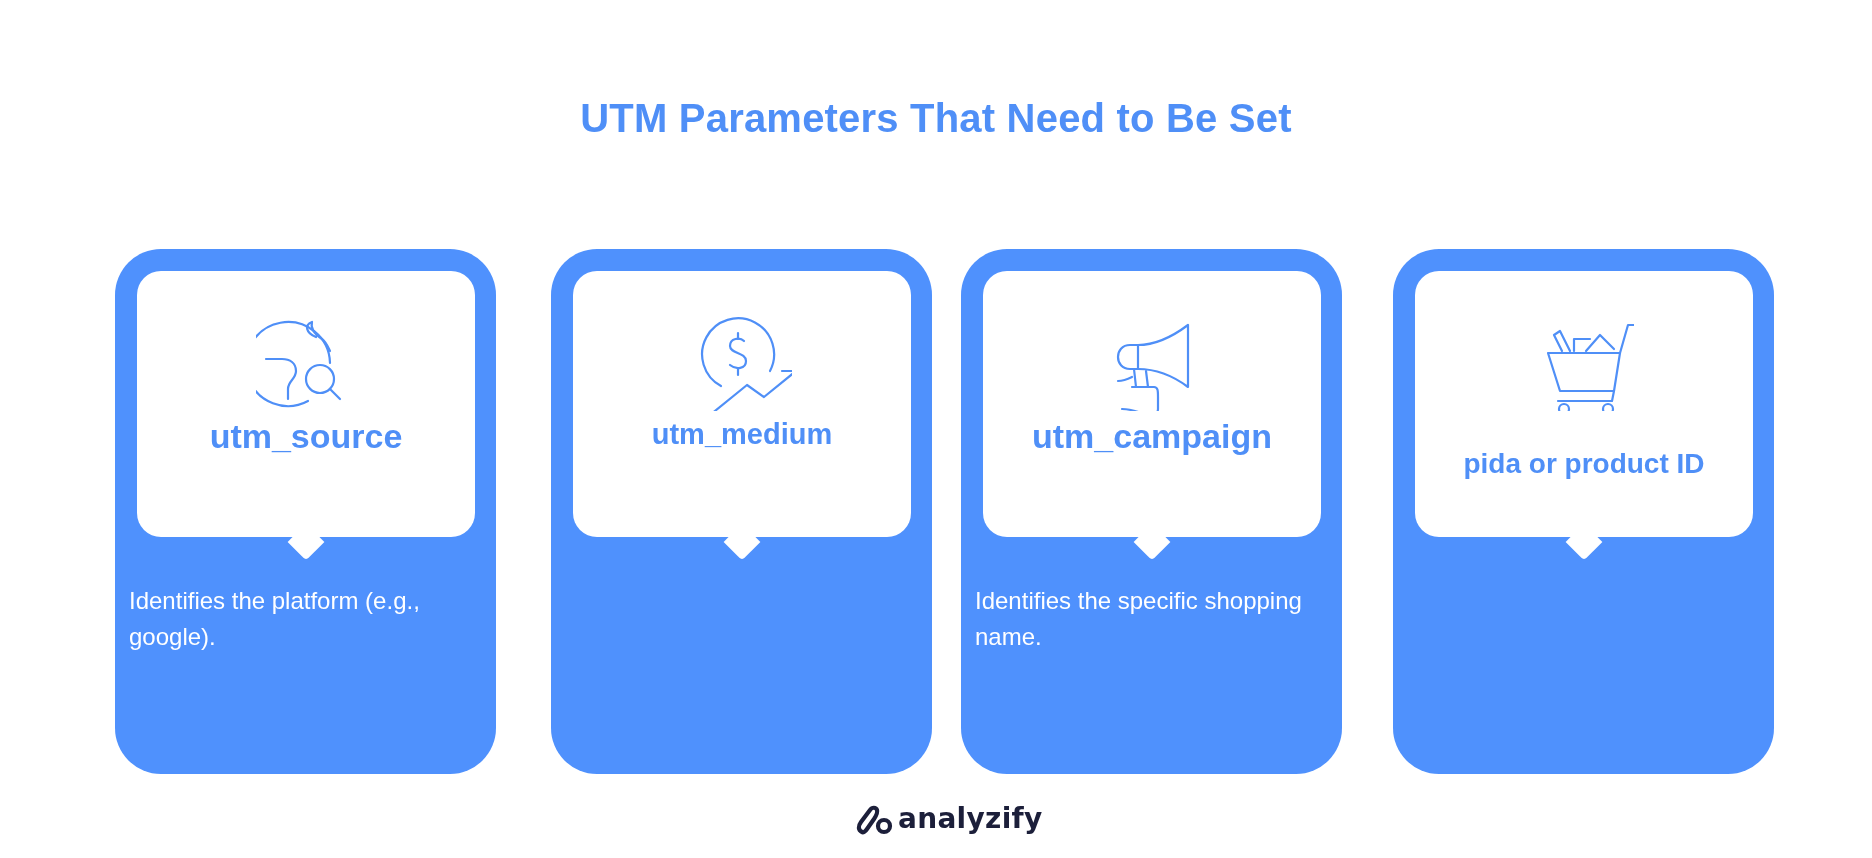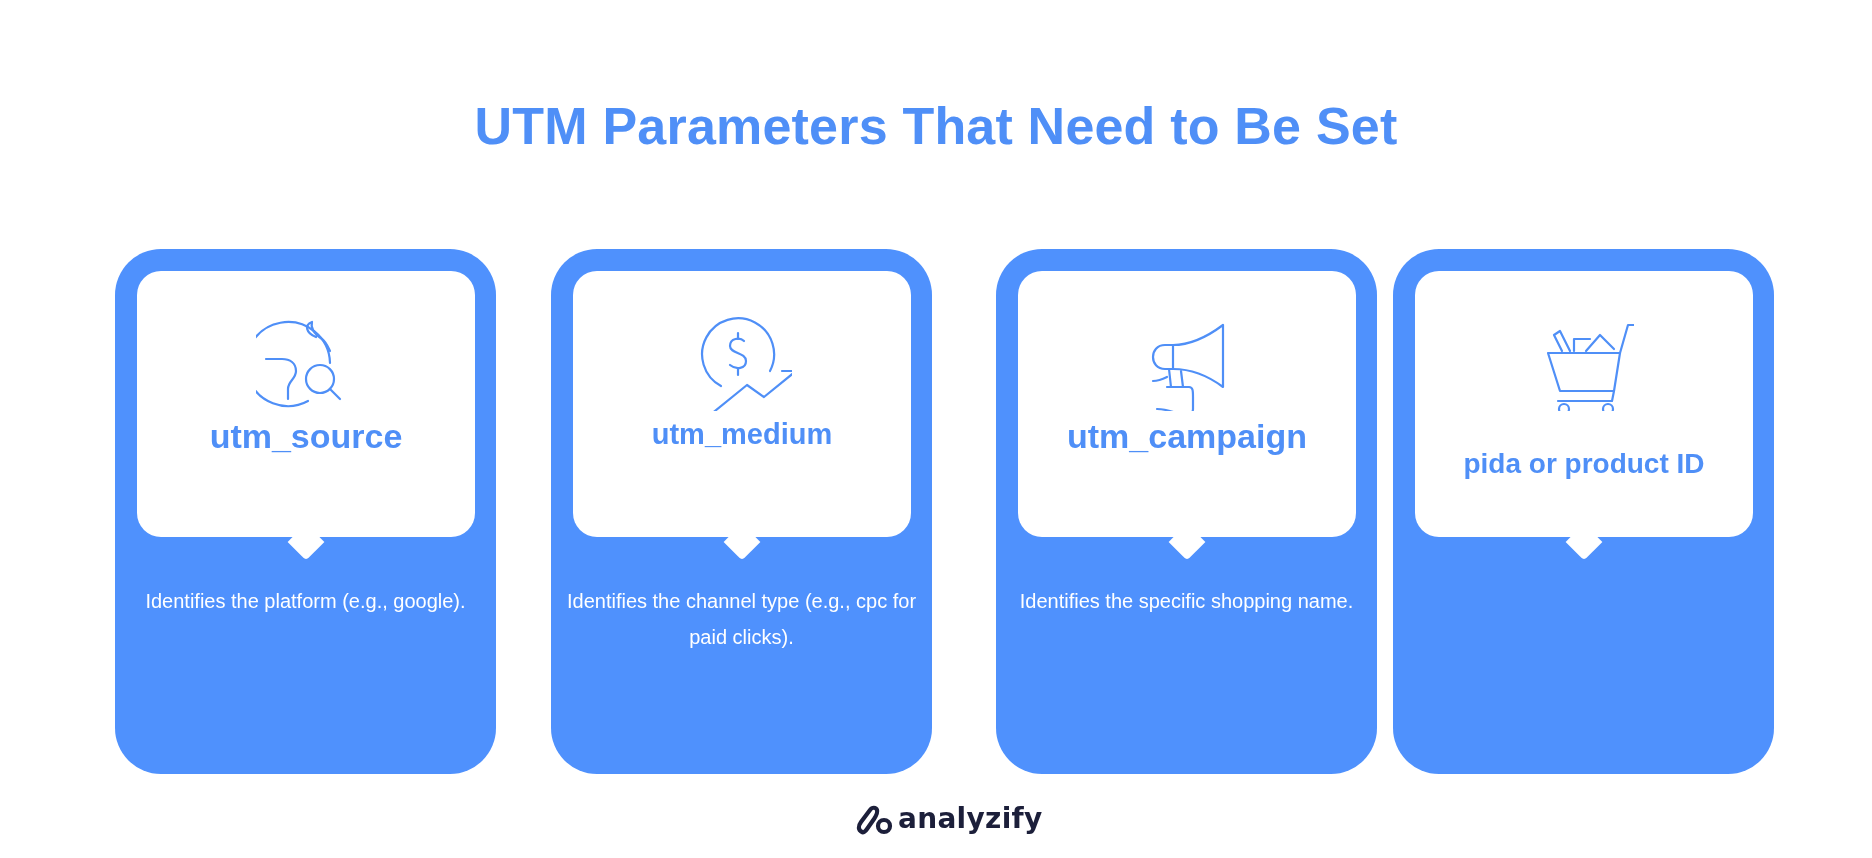--- a/index.html
+++ b/index.html
@@ -8,21 +8,21 @@
       background: #ffffff;
       overflow: hidden;
       font-family: "Liberation Sans", "DejaVu Sans", sans-serif;
     }
     .page { position: relative; width: 1872px; height: 858px; }
 
     .title {
       position: absolute;
       left: 0; top: 96px; width: 1872px;
       text-align: center;
-      font-size: 52px;
+      font-size: 40px;
       font-weight: bold;
       color: #4f8ff7;
       letter-spacing: 0.2px;
     }
 
     .card {
       position: absolute;
       top: 249px;
       width: 381px;
       height: 525px;
@@ -63,23 +63,23 @@
       white-space: nowrap;
     }
     .label-lg { top: 146px; font-size: 34px; }
     .label-md { top: 147px; font-size: 29px; }
     .label-sm { top: 177px; font-size: 28px; }
 
     .card-desc {
       position: absolute;
       left: 14px; right: 14px;
       top: 334px;
-      text-align: center;
+      text-align: left;
       color: #ffffff;
-      font-size: 20px;
+      font-size: 24px;
       line-height: 36px;
     }
 
     .logo {
       position: absolute;
       left: 856px; top: 802px;
       height: 34px;
       display: flex; align-items: flex-end;
     }
     .logo-mark { width: 38px; height: 32px; display: block; }
@@ -125,24 +125,23 @@
           <path d="M52 30 C48 26 38 27 38 35 C38 43 54 41 54 50 C54 58 44 59 38 54"></path>
           <line x1="46" y1="22" x2="46" y2="28"></line>
           <line x1="46" y1="58" x2="46" y2="64"></line>
           <polyline points="18,104 55,74 72,86 104,60"></polyline>
           <polyline points="90,60 104,60 104,74"></polyline>
         </svg>
       </div>
       <div class="card-label label-md">utm_medium</div>
     </div>
     <div class="card-pointer"></div>
-    <div class="card-desc">Identifies the channel type (e.g., cpc for paid clicks).</div>
   </div>
 
-  <div class="card" style="left:996px;padding-left:46px;">
+  <div class="card" style="left:961px;padding-left:46px;">
     <div class="card-box">
       <div class="card-icon">
         <svg viewBox="0 0 100 100" fill="none" stroke="#4f8ff7" stroke-width="2.2" stroke-linecap="round" stroke-linejoin="round">
           <path d="M36 34 L28 34 C20 34 16 40 16 46 C16 52 20 58 28 58 L36 58 Z"></path>
           <path d="M36 34 C54 34 70 26 86 14 L86 76 C70 64 54 58 36 58"></path>
           <path d="M32 58 L34 76 M44 60 L46 76"></path>
           <path d="M30 76 L52 76 C56 76 56 80 56 86 L56 98 C56 102 52 104 48 104 C40 104 34 98 20 98"></path>
           <path d="M16 70 C22 70 26 68 30 66"></path>
         </svg>
       </div>

